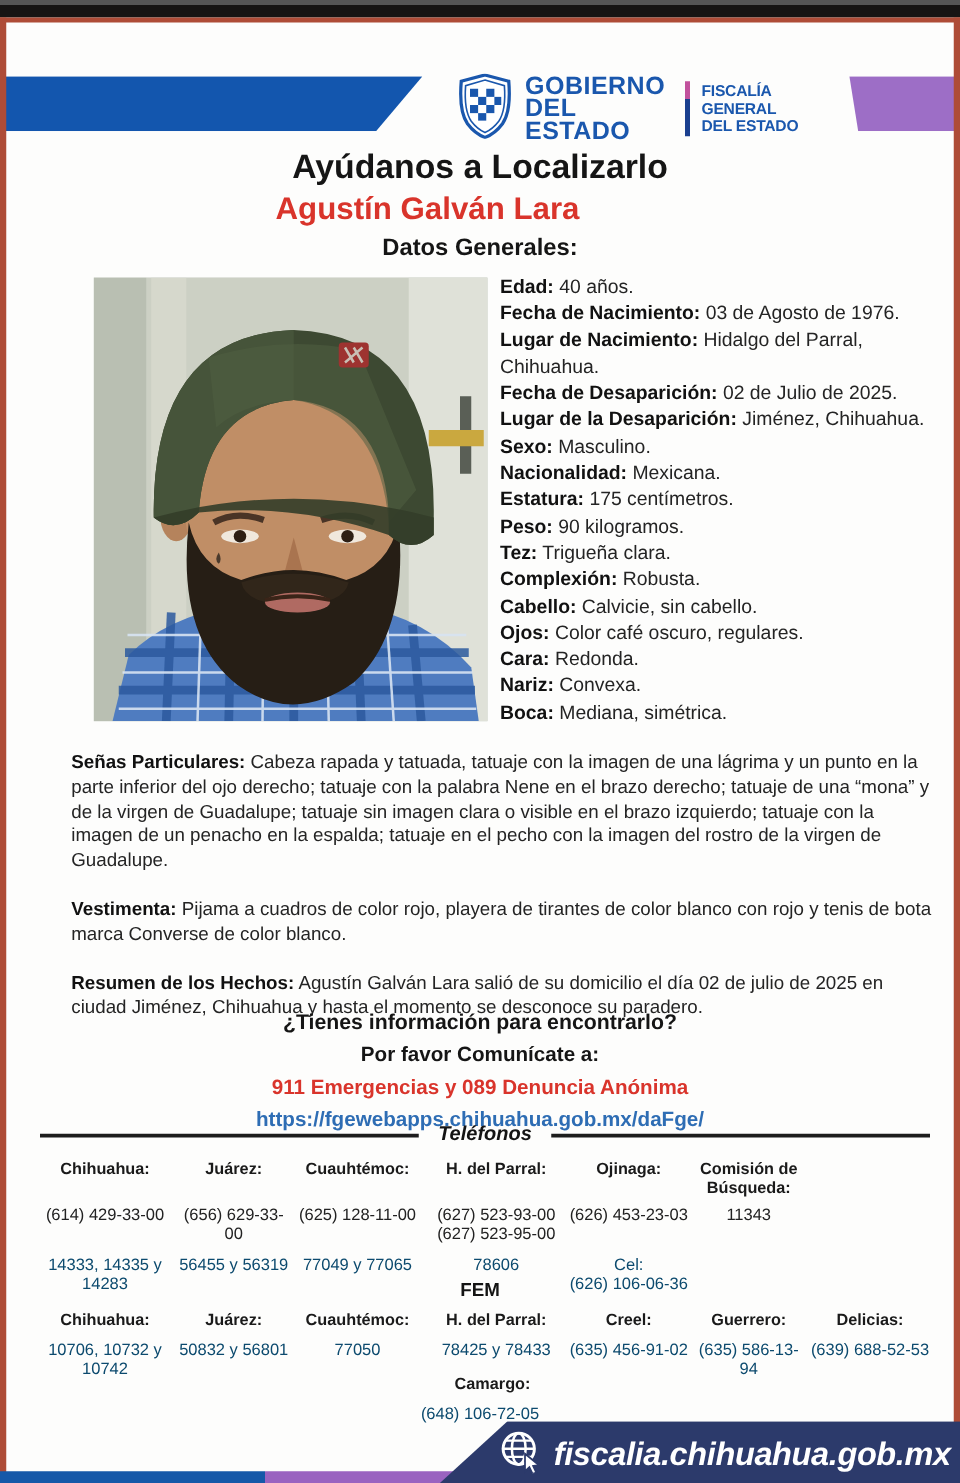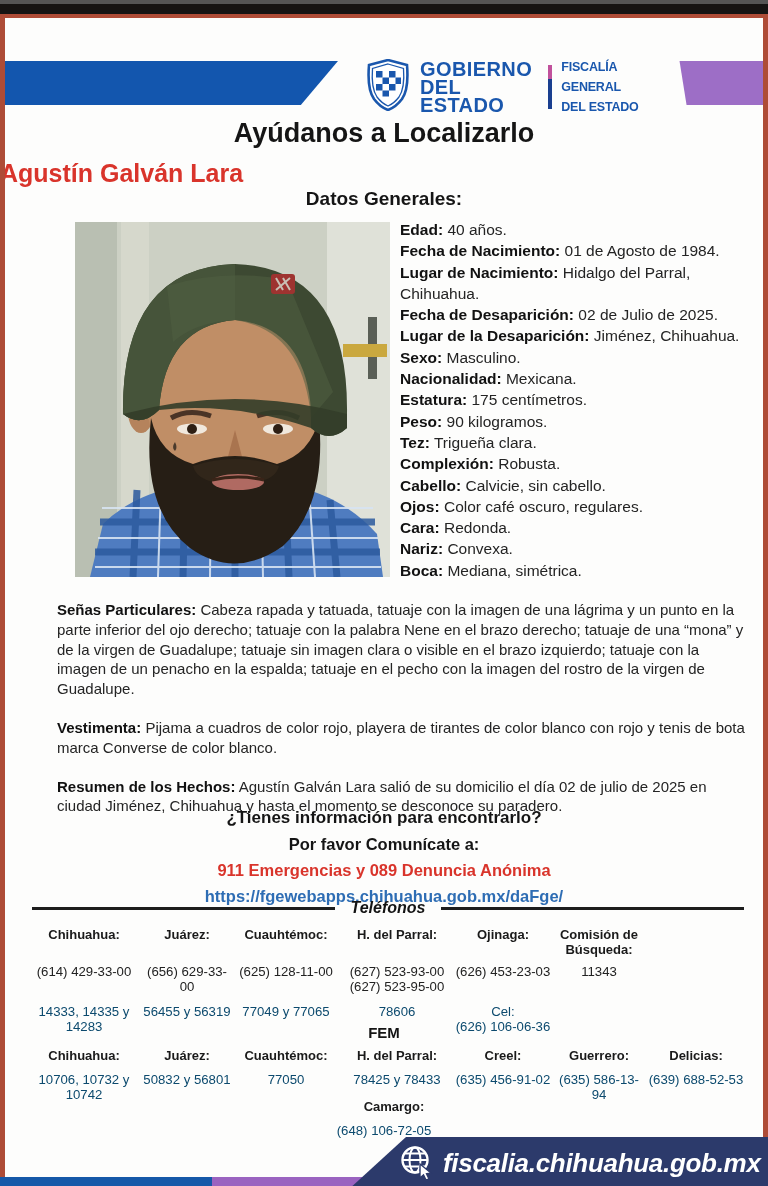--- a/index.html
+++ b/index.html
@@ -16,25 +16,25 @@
   
   .blue-band{left:0;top:57px;width:338px;height:44px;background:#1356ae;
              clip-path:polygon(0 0,100% 0,89% 100%,0 100%);}
   .purple-band{left:676px;top:57px;width:88px;height:44px;background:#9d6ec6;
                clip-path:polygon(4% 0,100% 0,100% 100%,12% 100%);}
 
   .logo-row{left:366px;top:56px;width:300px;height:54px;display:flex;align-items:center;}
   .brand{color:#1a57ad;font-weight:700;font-size:20px;line-height:18px;letter-spacing:.4px;margin-left:10px;}
   .logo-divider{width:5px;height:44px;margin:0 9px 0 12px;
                 background:linear-gradient(180deg,#c1519c 0%,#c1519c 32%,#1a3f8f 32%,#1a3f8f 100%);}
-  .dept{color:#1a57ad;font-weight:700;font-size:12.5px;line-height:20px;letter-spacing:-.2px;}
+  .dept{color:#1a57ad;font-weight:700;font-size:12.5px;line-height:14px;letter-spacing:-.2px;}
 
   
   .title-main{left:0;top:114px;width:768px;text-align:center;font-size:27px;font-weight:700;color:#151515;}
-  .title-name{left:0;top:155px;width:684px;text-align:left;font-size:25px;font-weight:700;color:#d9342b;}
+  .title-name{left:0;top:149px;width:684px;text-align:center;font-size:25px;font-weight:700;color:#d9342b;}
   .title-datos{left:0;top:184px;width:768px;text-align:center;font-size:19px;font-weight:700;color:#151515;}
 
   
   .photo{left:75px;top:218px;width:315px;height:355px;background:#ccd0c4;overflow:hidden;}
 
   
   .datos{left:400px;top:215px;width:358px;font-size:15.5px;line-height:21.3px;color:#242424;}
   .datos b{color:#111;}
 
   
@@ -180,21 +180,21 @@
       <path d="M48,192 Q160,162 272,192 L272,206 Q254,222 236,206 Q160,180 84,188 Q66,206 48,192 Z" fill="#333d29" opacity="0.9"></path>
       <rect x="196" y="52" width="24" height="20" rx="3" fill="#9e3330"></rect>
       <path d="M201,56 L208,68 M208,56 L215,68 M201,68 L215,56" stroke="#c9bfb4" stroke-width="2"></path>
     </svg>
   </div>
 
   <div class="abs datos">
 
       <div><b>Edad:</b> <span>40 años.</span></div>
 
-      <div><b>Fecha de Nacimiento:</b> <span>01 de Agosto de 1984.</span></div>
+      <div><b>Fecha de Nacimiento:</b> <span>03 de Agosto de 1976.</span></div>
 
       <div><b>Lugar de Nacimiento:</b> <span>Hidalgo del Parral, Chihuahua.</span></div>
 
       <div><b>Fecha de Desaparición:</b> <span>02 de Julio de 2025.</span></div>
 
       <div><b>Lugar de la Desaparición:</b> <span>Jiménez, Chihuahua.</span></div>
 
       <div><b>Sexo:</b> <span>Masculino.</span></div>
 
       <div><b>Nacionalidad:</b> <span>Mexicana.</span></div>

